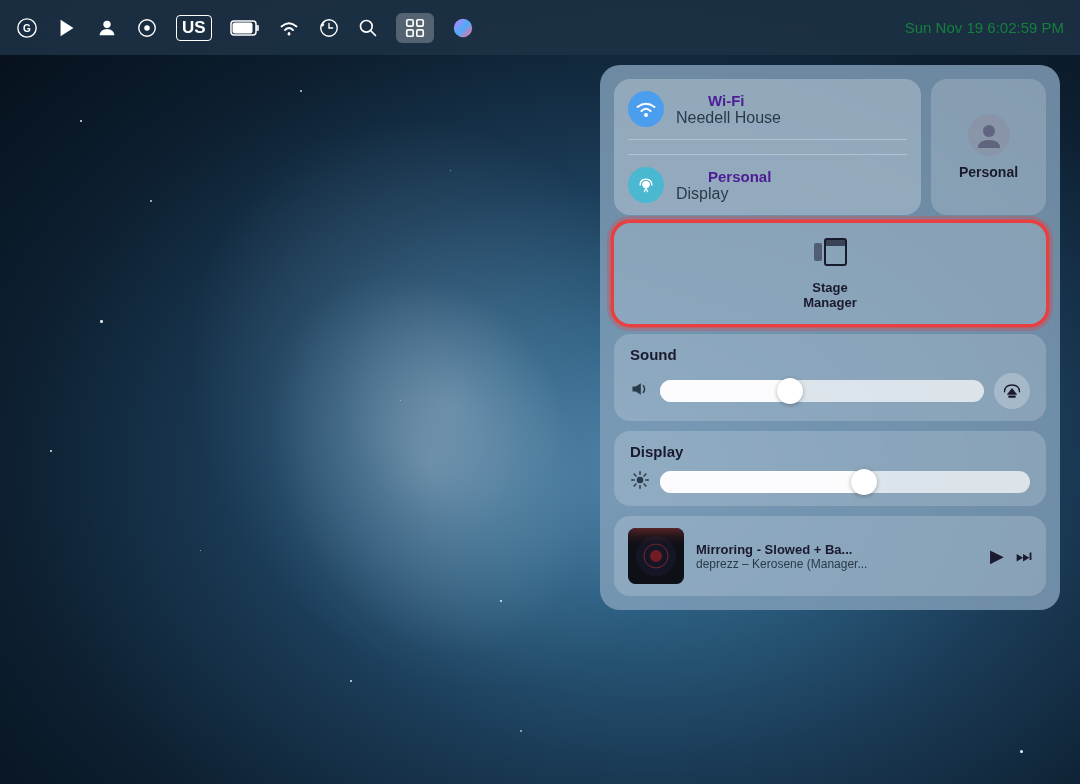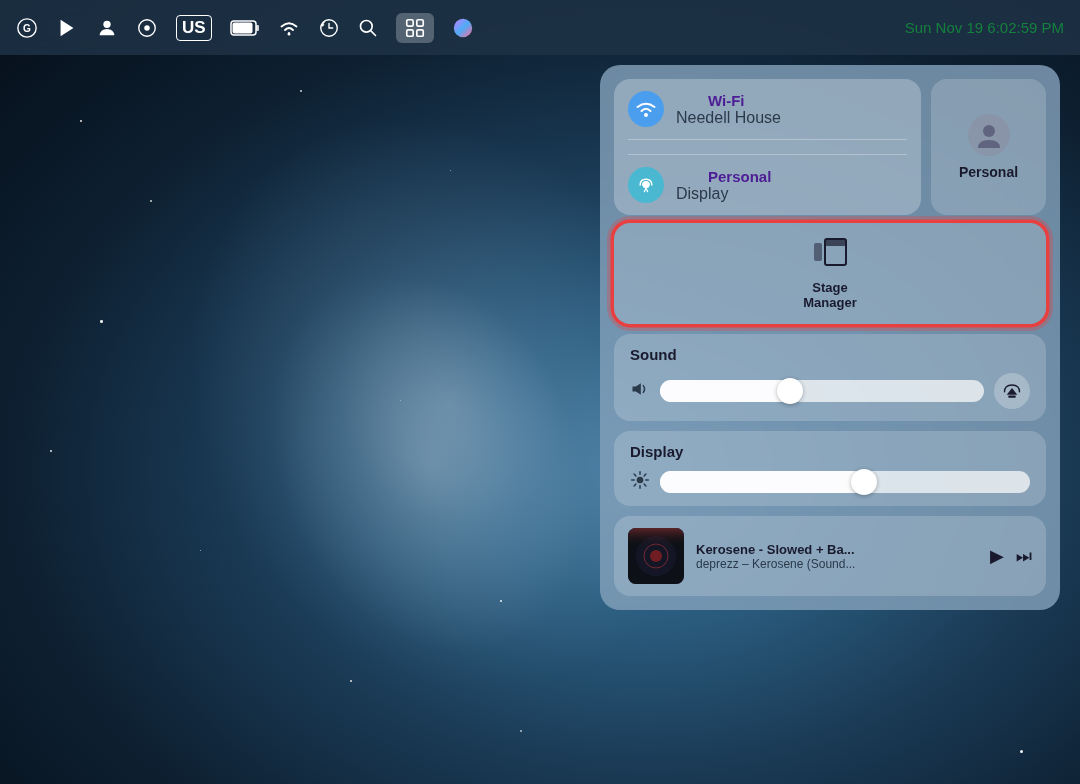--- a/index.html
+++ b/index.html
@@ -639,22 +639,22 @@
         <rect x="0" y="0" width="56" height="20" fill="url(#artGrad)" opacity="0.4"></rect>
         <defs>
           <linearGradient id="artGrad" x1="0%" y1="0%" x2="0%" y2="100%">
             <stop offset="0%" style="stop-color:#cc4444"></stop>
             <stop offset="100%" style="stop-color:transparent"></stop>
           </linearGradient>
         </defs>
       </svg>
     </div>
     <div class="track-info">
-      <div class="track-title">Kerosene - Slowed + Ba...</div>
-      <div class="track-artist">deprezz – Kerosene (Sound...</div>
+      <div class="track-title">Mirroring - Slowed + Ba...</div>
+      <div class="track-artist">deprezz – Kerosene (Manager...</div>
     </div>
     <div class="playback-controls">
       <span class="play-btn">▶</span>
       <span class="next-btn">⏭</span>
     </div>
   </div>
 
 </div>
 
 </body></html>

